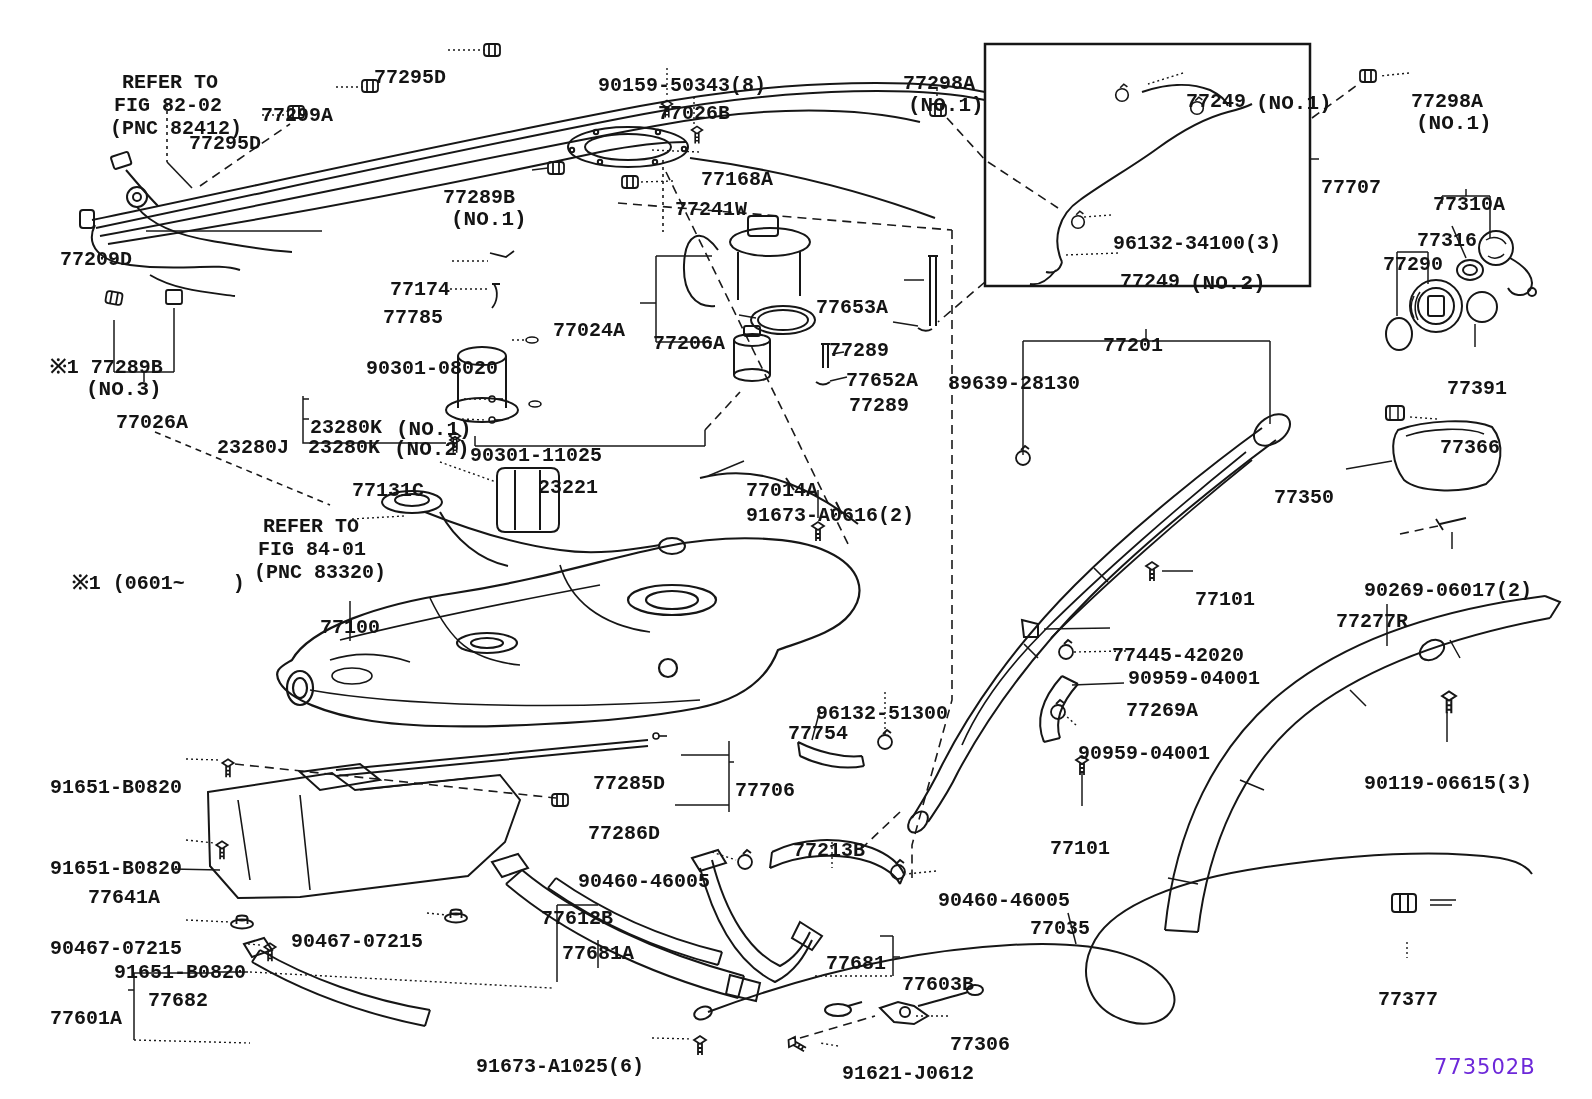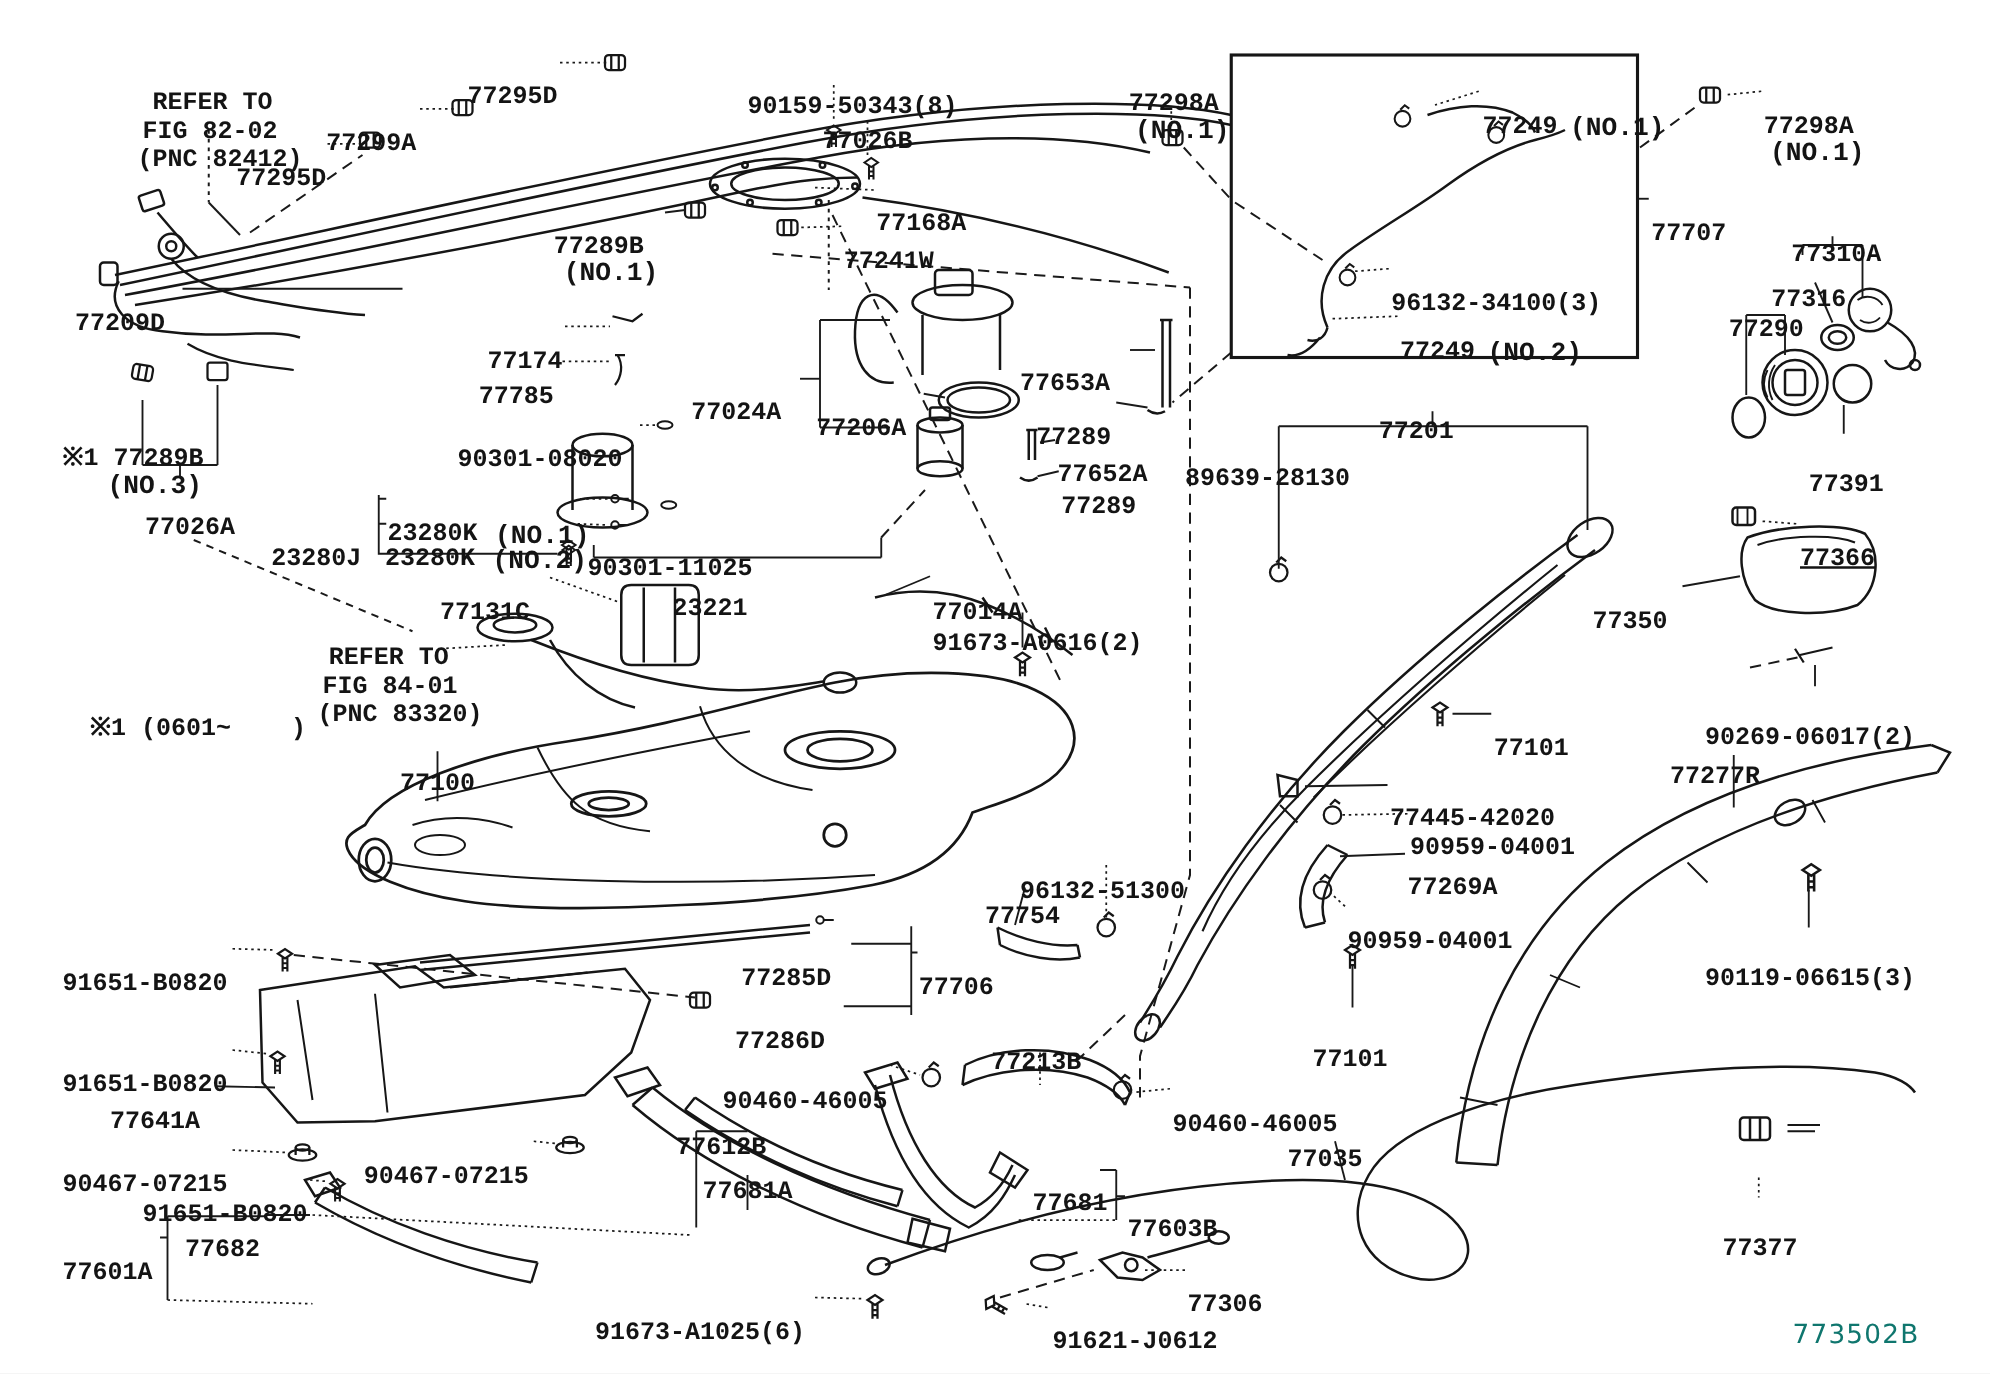--- a/index.html
+++ b/index.html
@@ -2,21 +2,21 @@
 <html><head>
 <meta charset="utf-8">
 <style>
   html,body{margin:0;padding:0;background:#e8e8e8;}
   #stage{position:relative;width:1592px;height:1099px;background:#ffffff;overflow:hidden;
          font-family:"Liberation Mono",monospace;}
   #art{position:absolute;left:0;top:0;}
   #labels{position:absolute;left:0;top:0;width:100%;height:100%;margin-top:28px;}
   .lbl{position:absolute;font:700 20px/1.08 "Liberation Mono",monospace;color:#141414;white-space:pre;}
   .lbl.s{font-size:21px;}
-  .lbl.c{font:400 21px/1.1 "DejaVu Sans",sans-serif;letter-spacing:1px;color:#0f766e;}
+  .lbl.c{font:400 21px/1.1 "DejaVu Sans",sans-serif;letter-spacing:1px;color:#6d28d9;}
 </style>
 </head>
 <body>
 
 <div id="stage">
 
   <svg id="art" width="1592" height="1099" viewBox="0 0 1592 1099">
     <defs>
       <g id="clip" stroke="#161616" fill="none" stroke-width="1.8">
         <rect x="-8" y="-6" width="16" height="12" rx="3"></rect>
@@ -391,21 +391,21 @@
       <div class="lbl" style="left: 948px; top: 345px;">89639-28130</div>
       <div class="lbl" style="left: 849px; top: 367px;">77289</div>
       <div class="lbl" style="left: 1447px; top: 350px;">77391</div>
       <div class="lbl" style="left: 116px; top: 384px;">77026A</div>
       <div class="lbl" style="left: 310px; top: 389px;">23280K</div>
       <div class="lbl s" style="left: 396px; top: 391px;">(NO.1)</div>
       <div class="lbl" style="left: 217px; top: 409px;">23280J</div>
       <div class="lbl" style="left: 308px; top: 409px;">23280K</div>
       <div class="lbl s" style="left: 394px; top: 411px;">(NO.2)</div>
       <div class="lbl" style="left: 470px; top: 417px; text-align: right;">90301-11025</div>
-      <div class="lbl" style="left: 1440px; top: 409px; text-decoration: underline;">77366</div>
+      <div class="lbl" style="left: 1440px; top: 409px;">77366</div>
       <div class="lbl" style="left: 352px; top: 452px;">77131C</div>
       <div class="lbl" style="left: 538px; top: 449px;">23221</div>
       <div class="lbl" style="left: 746px; top: 452px;">77014A</div>
       <div class="lbl" style="left: 1274px; top: 459px;">77350</div>
       <div class="lbl" style="left: 746px; top: 477px;">91673-A0616(2)</div>
       <div class="lbl" style="left: 263px; top: 488px;">REFER TO</div>
       <div class="lbl" style="left: 258px; top: 511px;">FIG 84-01</div>
       <div class="lbl" style="left: 254px; top: 534px;">(PNC 83320)</div>
       <div class="lbl" style="left: 72px; top: 545px;">※1 (0601~    )</div>
       <div class="lbl" style="left: 320px; top: 589px; text-align: center;">77100</div>

